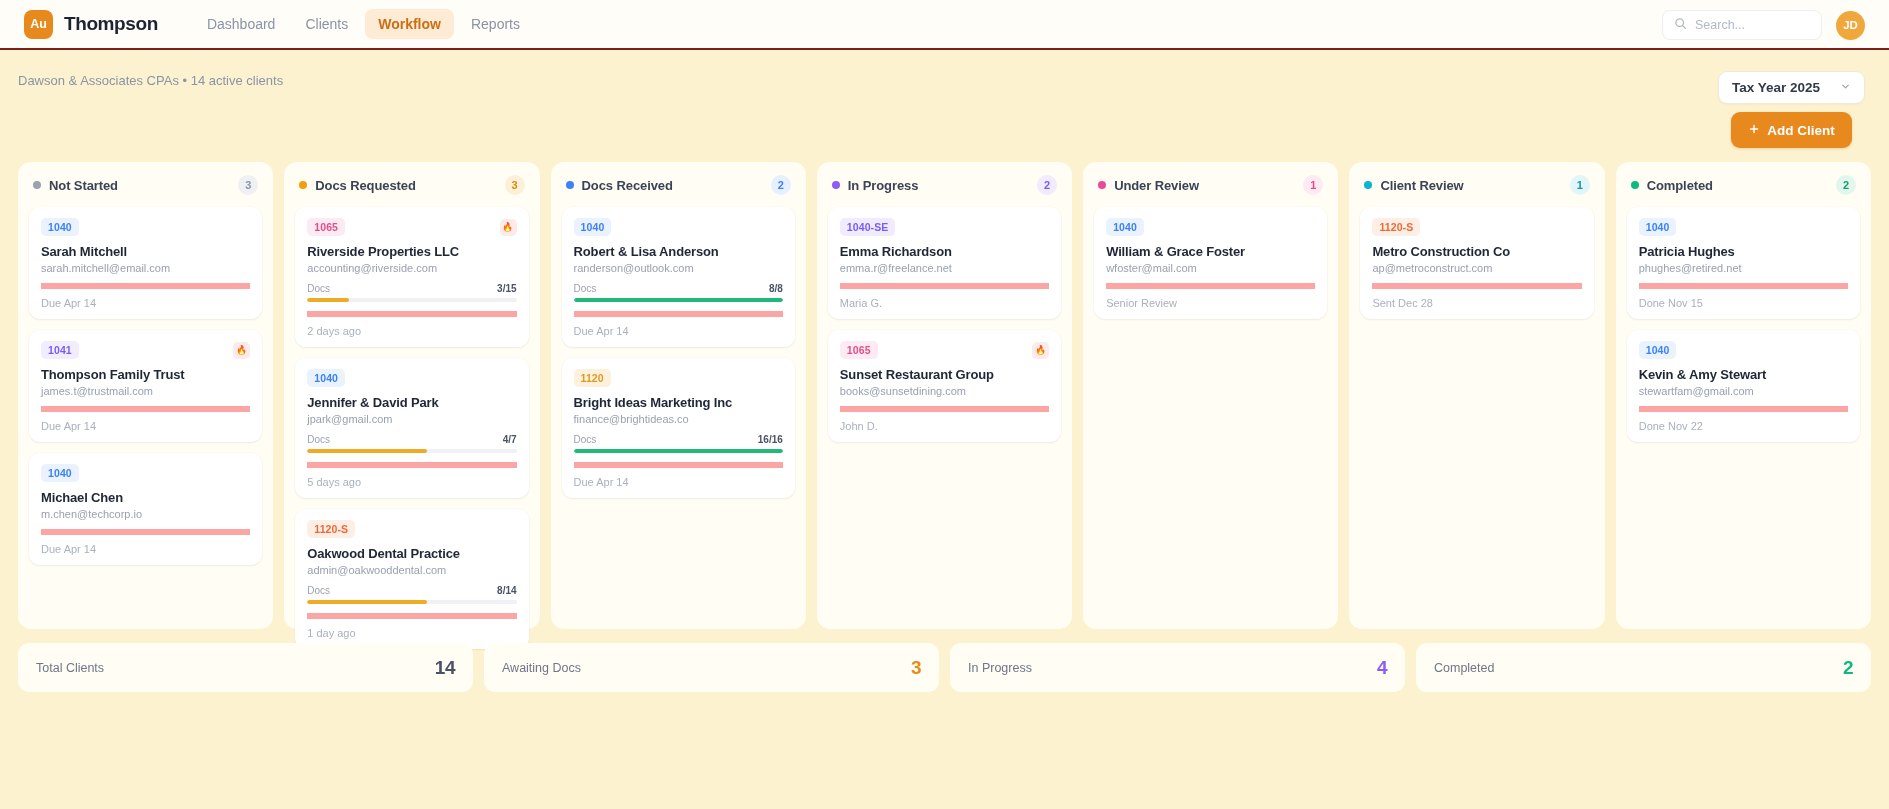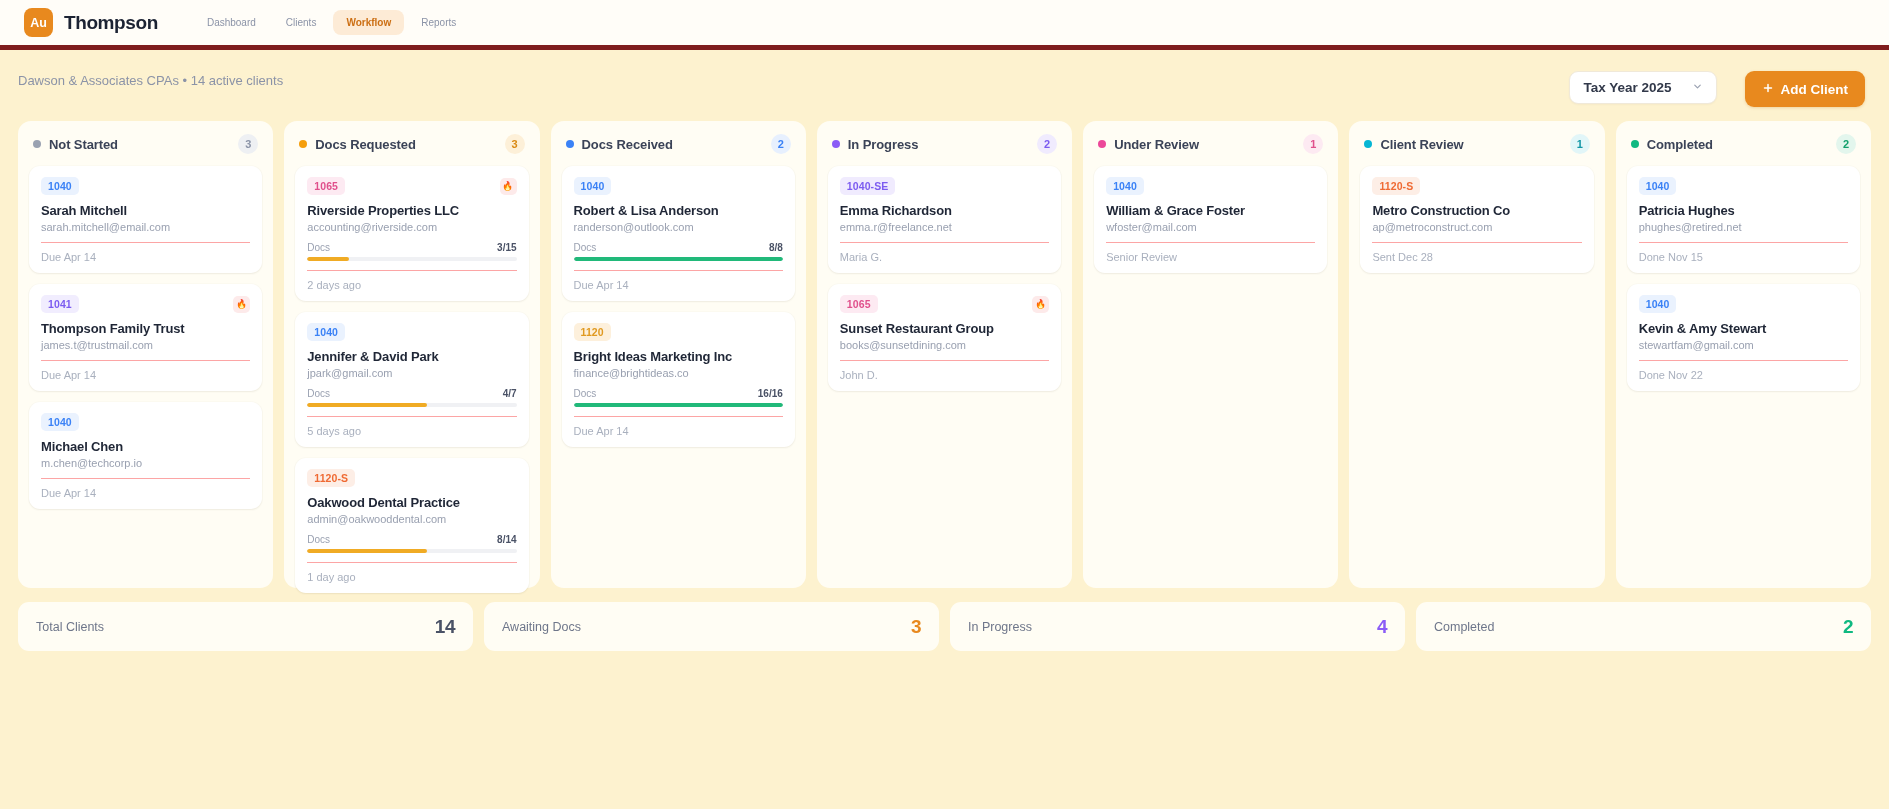--- a/index.html
+++ b/index.html
@@ -12,35 +12,35 @@
     -webkit-font-smoothing: antialiased;
   }
 
   
   .topbar {
     height: 50px;
     background: #fffdf8;
     display: flex;
     align-items: center;
     padding: 0 24px;
-    border-bottom: 5px solid #7f1d1d;
+    border-bottom: 2px solid #7f1d1d;
     position: relative;
   }
   .brand { display: flex; align-items: center; gap: 11px; margin-right: 36px; }
   .logo-badge {
     width: 29px; height: 29px; border-radius: 8px;
     background: #e8891e; color: #fff;
     display: flex; align-items: center; justify-content: center;
     font-size: 12.5px; font-weight: bold; letter-spacing: -0.2px;
   }
   .brand-name { font-size: 19px; font-weight: bold; color: #1c2333; letter-spacing: -0.4px; }
 
   .nav { display: flex; align-items: center; gap: 4px; }
   .nav-item {
-    font-size: 10px; color: #8b93a7; padding: 7px 13px;
+    font-size: 14px; color: #8b93a7; padding: 7px 13px;
     border-radius: 8px; cursor: pointer; white-space: nowrap;
   }
   .nav-item.active { background: #fdebd6; color: #cc6f14; font-weight: bold; }
 
   .topbar-right {
     position: absolute; right: 24px; top: 0; height: 50px;
     display: flex; align-items: center; gap: 14px;
   }
   .search-box {
     width: 160px; height: 30px; border: 1px solid #eceef3; border-radius: 8px;
@@ -55,21 +55,21 @@
     font-size: 11.5px; font-weight: bold; cursor: pointer;
   }
 
   
   .pagehead {
     padding: 17px 24px 14px 18px;
     display: flex; align-items: flex-start; justify-content: space-between;
   }
   .page-title { font-size: 24px; font-weight: bold; color: #1c2333; letter-spacing: -0.6px; }
   .page-sub { font-size: 13px; color: #8b93a7; margin-top: 6px; }
-  .head-actions { display: flex; gap: 28px; margin-top: 4px; }
+  .head-actions { display: flex; align-items: center; gap: 8px; margin-top: 4px; flex-direction: column; }
   .year-select {
     height: 33px; background: #fff; border: 1px solid #f0e9d9; border-radius: 9px;
     display: flex; align-items: center; gap: 20px; padding: 0 13px;
     font-size: 13.5px; font-weight: bold; color: #32394a; cursor: pointer;
     box-shadow: 0 1px 2px rgba(80,60,10,.04);
   }
   .add-btn {
     height: 36px; background: #e8891e; color: #fff; border: none; border-radius: 9px;
     display: flex; align-items: center; gap: 7px; padding: 0 17px;
     font-size: 13.5px; font-weight: bold; cursor: pointer;
@@ -126,21 +126,21 @@
   .docs-row {
     display: flex; align-items: baseline; justify-content: space-between;
     margin-top: 9px;
   }
   .docs-label { font-size: 10px; color: #9aa1b1; }
   .docs-count { font-size: 10px; font-weight: bold; color: #4a5266; }
   .track { height: 4px; border-radius: 3px; background: #f0f1f4; margin-top: 4px; overflow: hidden; }
   .fill { height: 100%; border-radius: 3px; }
 
   .card-foot {
-    margin-top: 9px; padding-top: 8px; border-top: 1px solid #fca5a5;
+    margin-top: 9px; padding-top: 8px; border-top: 6px solid #fca5a5;
     font-size: 11px; color: #a9b0be;
   }
 
   
   .stats {
     display: flex; gap: 11px; padding: 14px 18px 15px 18px;
   }
   .stat {
     flex: 1 1 0; background: #fffdf4; border-radius: 11px;
     height: 49px; padding: 0 18px;
@@ -157,20 +157,32 @@
     <div class="logo-badge">Au</div>
     <div class="brand-name">Thompson</div>
   </div>
   <div class="nav" id="nav-host">
       <div class="nav-item">Dashboard</div>
       <div class="nav-item">Clients</div>
       <div class="nav-item active">Workflow</div>
       <div class="nav-item">Reports</div>
     </div>
 
+  <div class="topbar-right">
+    <div class="search-box">
+      <span>
+        <svg width="13" height="13" viewBox="0 0 24 24" fill="none" stroke="#b2b8c6" stroke-width="2.4" stroke-linecap="round">
+            <circle cx="10.5" cy="10.5" r="7"></circle>
+            <path d="M16 16l5 5"></path>
+          </svg>
+      </span>
+      <span class="search-ph">Search...</span>
+    </div>
+    <div class="avatar">JD</div>
+  </div>
 </div>
 
 <div class="pagehead">
   <div>
     <div class="page-sub">Dawson &amp; Associates CPAs • 14 active clients</div>
   </div>
   <div class="head-actions">
     <div class="year-select">
       <span>Tax Year 2025</span>
       <span>

